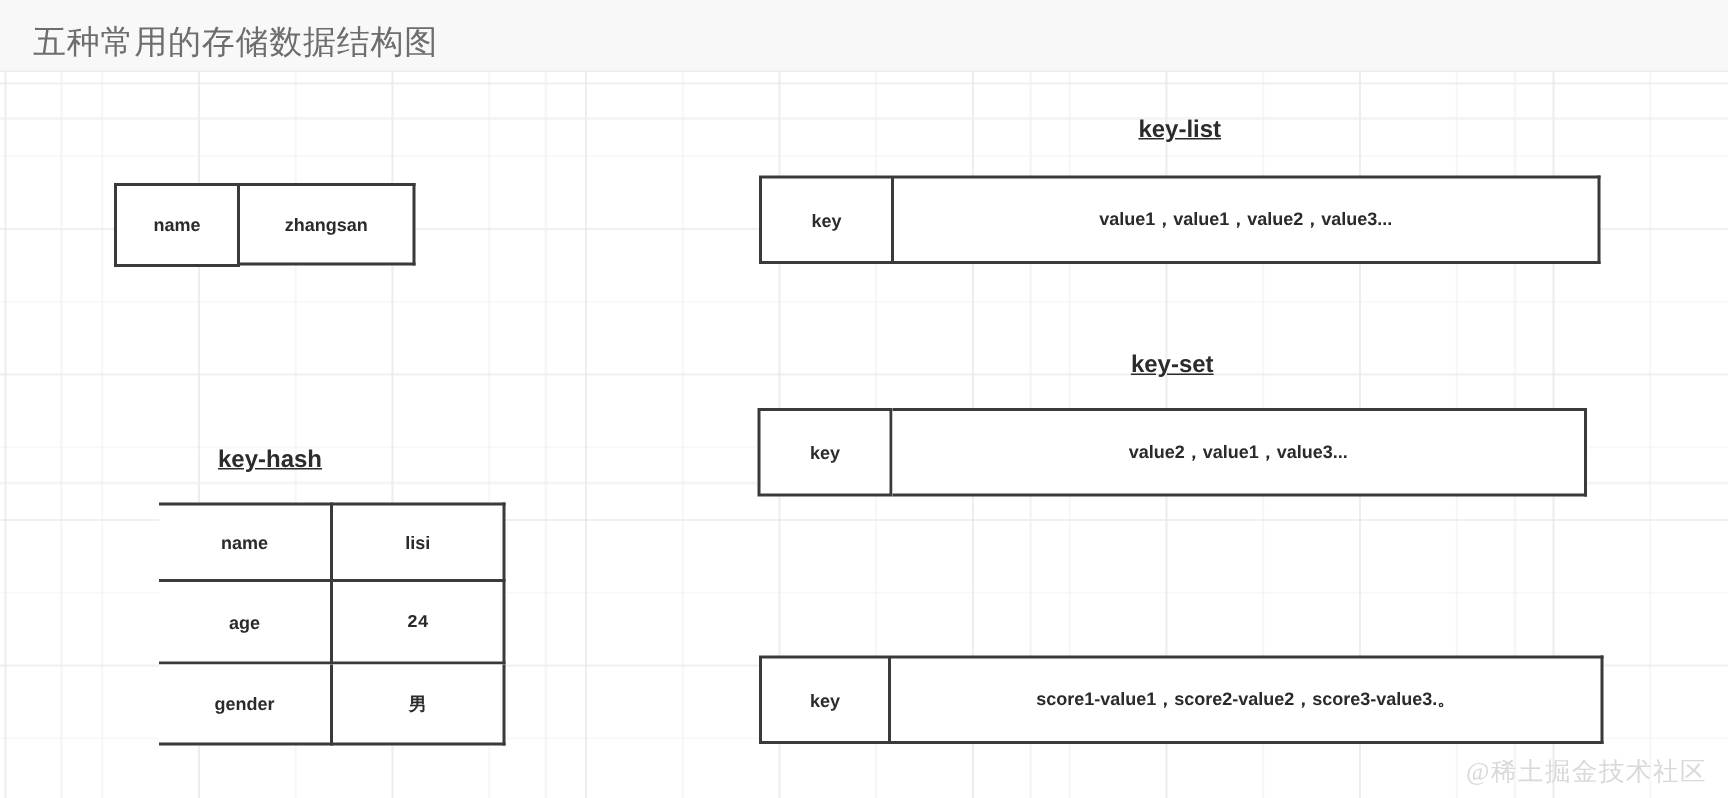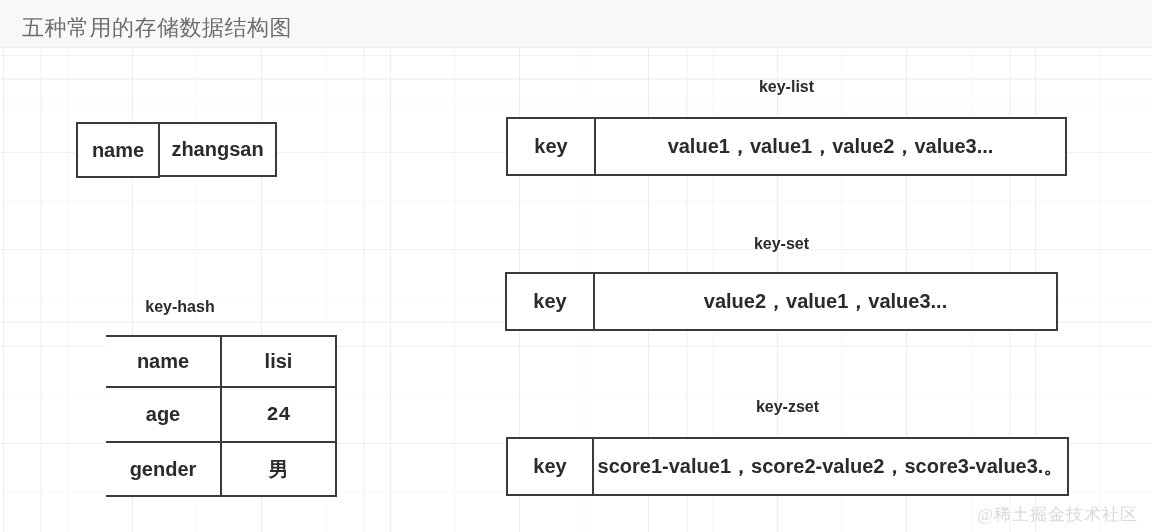--- a/index.html
+++ b/index.html
@@ -73,31 +73,32 @@
 
   
   .grp-label {
     position: absolute;
     font-family: "Liberation Sans", "DejaVu Sans", sans-serif;
     font-size: 16px;
     font-weight: bold;
     color: #2b2b2b;
     text-align: center;
     white-space: nowrap;
+    text-decoration: underline;
   }
   .cell {
     position: absolute;
     box-sizing: border-box;
     border: 2px solid #3a3a3a;
     background: #ffffff;
     display: flex;
     align-items: center;
     justify-content: center;
     font-family: "Liberation Sans", "DejaVu Sans", sans-serif;
-    font-size: 20px;
+    font-size: 12px;
     font-weight: bold;
     color: #2b2b2b;
     white-space: nowrap;
   }
   .cell.val {
     font-weight: bold;
   }
   .cell.nobleft { border-left-width: 0; }
   .cell.nobtop  { border-top-width: 0; }
 
@@ -145,21 +146,20 @@
     <div class="grp-label" style="left:506px; top:30px; width:561px;">key-list</div>
 
     <div class="cell" style="left:506px; top:69px; width:90px; height:59px;">key</div>
     <div class="cell val nobleft" style="left:596px; top:69px; width:471px; height:59px;">value1，value1，value2，value3...</div>
 
     <div class="grp-label" style="left:505px; top:187px; width:553px;">key-set</div>
 
     <div class="cell" style="left:505px; top:224px; width:90px; height:59px;">key</div>
     <div class="cell val nobleft" style="left:595px; top:224px; width:463px; height:59px;">value2，value1，value3...</div>
 
-    <div class="grp-label" style="left:506px; top:350px; width:563px;">key-zset</div>
 
     <div class="cell" style="left:506px; top:389px; width:88px; height:59px;">key</div>
     <div class="cell val nobleft" style="left:594px; top:389px; width:475px; height:59px;">score1-value1，score2-value2，score3-value3.。</div>
 
     <div id="watermark">@稀土掘金技术社区</div>
   </div>
 
 </div>
 
 </body></html>

